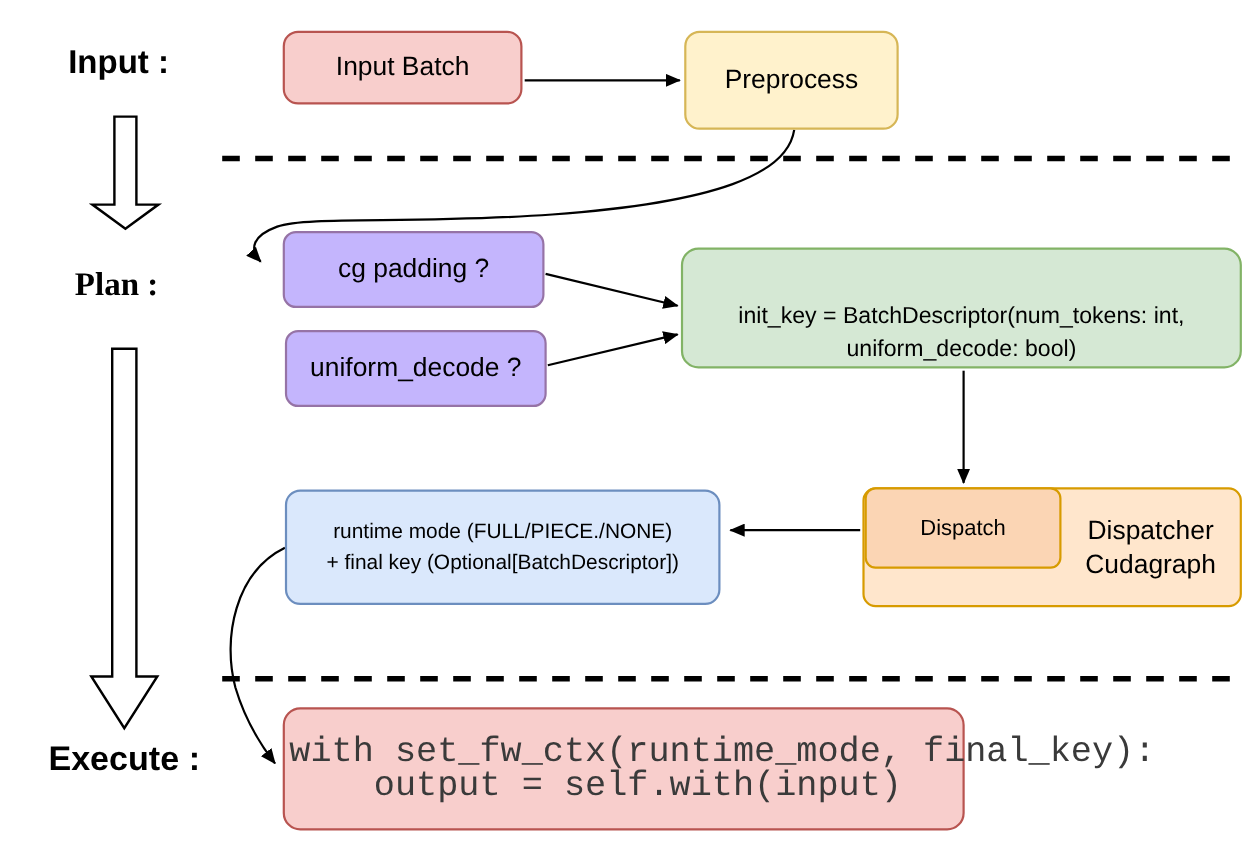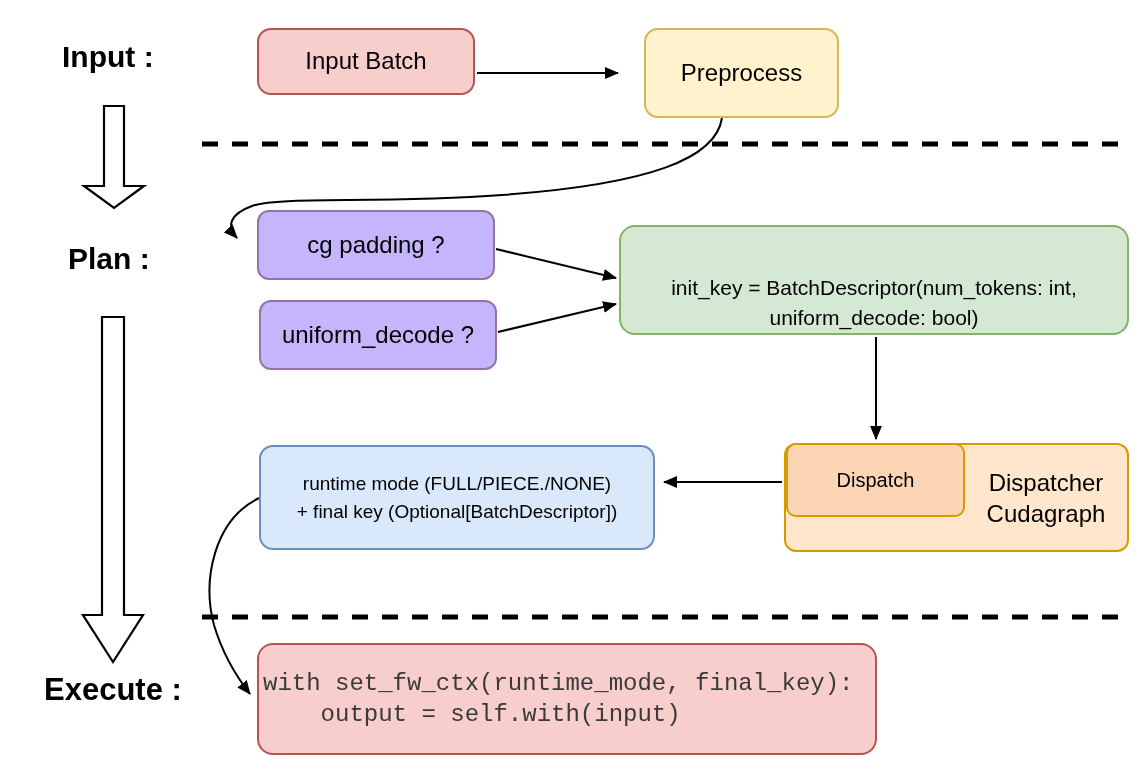--- a/index.html
+++ b/index.html
@@ -27,21 +27,21 @@
   .small-label{font-size:20px;align-items:center;}
   .green-text{font-size:21px;line-height:30px;justify-content:flex-end;}
   .blue-text{font-size:19px;line-height:28px;}
   .cd-text{
     position:absolute;display:flex;flex-direction:column;align-items:center;justify-content:center;
     font-size:24px;line-height:31px;text-align:center;
   }
   .code-box{
     justify-content:center;align-items:flex-start;border-radius:16px;
     font-family:"Liberation Mono","DejaVu Sans Mono",monospace;
-    font-size:24px;line-height:31px;color:#3a3a3a;padding:0 4px;
+    font-size:32px;line-height:31px;color:#3a3a3a;padding:0 4px;
   }
   .code-line{white-space:pre;}
 </style>
 </head>
 <body>
 
 <div id="canvas">
 
   <svg id="arrow-layer" viewBox="0 0 1142 770" xmlns="http://www.w3.org/2000/svg">
     <defs>
@@ -60,27 +60,27 @@
     <line x1="464" y1="249" x2="584" y2="278" stroke="#000" stroke-width="2" marker-end="url(#arrowhead)"></line>
     <line x1="466" y1="332" x2="584" y2="304" stroke="#000" stroke-width="2" marker-end="url(#arrowhead)"></line>
     <line x1="844" y1="337" x2="844" y2="439" stroke="#000" stroke-width="2" marker-end="url(#arrowhead)"></line>
     <line x1="750" y1="482" x2="632" y2="482" stroke="#000" stroke-width="2" marker-end="url(#arrowhead)"></line>
 
     <path d="M 690 118 C 684 158, 620 184, 470 195 C 345 204, 248 196, 220 206 C 198 214, 194 226, 205 238" fill="none" stroke="#000" stroke-width="2" marker-end="url(#arrowhead)"></path>
     <path d="M 227 498 C 182 520, 170 580, 182 625 C 190 652, 204 676, 218 694" fill="none" stroke="#000" stroke-width="2" marker-end="url(#arrowhead)"></path>
   </svg>
 
   <div class="section-label" style="left:30px;top:40px;">Input :</div>
-  <div class="section-label" style="left:36px;top:242px;">Plan :</div>
+  <div class="section-label" style="left:36px;top:242px;font-family:Liberation Serif, serif;">Plan :</div>
   <div class="section-label" style="left:12px;top:672px;font-size:31px;">Execute :</div>
 
   <div class="box red node-label" style="left:225px;top:28px;width:218px;height:67px;">
     <div>Input Batch</div>
   </div>
-  <div class="box yellow node-label" style="left:612px;top:28px;width:195px;height:90px;">
+  <div class="box yellow node-label" style="left:590px;top:28px;width:195px;height:90px;">
     <div>Preprocess</div>
   </div>
 
   <div class="box purple node-label" style="left:225px;top:210px;width:238px;height:70px;border-radius:12px;">
     <div>cg padding ?</div>
   </div>
   <div class="box purple node-label" style="left:227px;top:300px;width:238px;height:70px;border-radius:12px;">
     <div>uniform_decode ?</div>
   </div>
 

